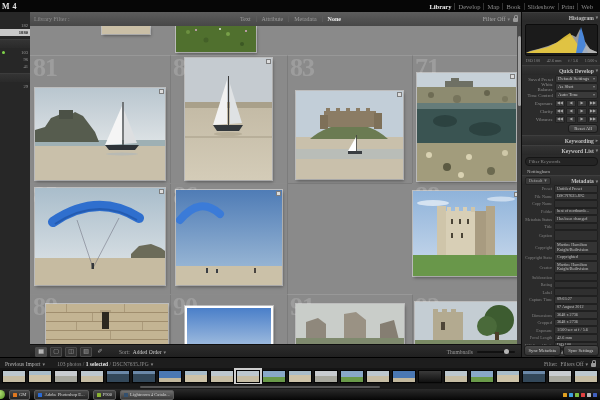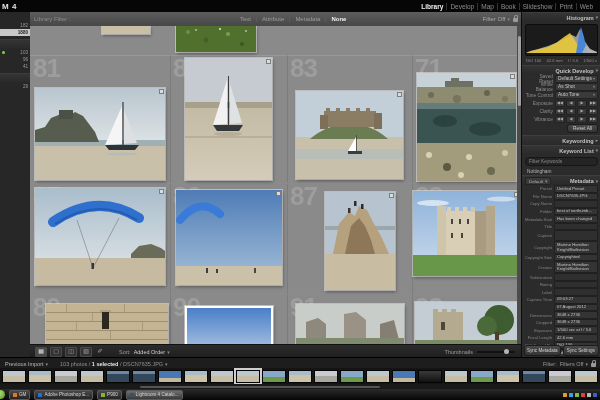--- a/index.html
+++ b/index.html
@@ -1,17 +1,17 @@
 <!DOCTYPE html>
 <html><head>
 <meta charset="utf-8">
 <style>
   html,body{margin:0;padding:0;background:#000;}
   .screen{position:relative;width:600px;height:400px;overflow:hidden;
-    font-family:Liberation Sans, sans-serif;background:#000;
+    font-family:Liberation Serif, serif;background:#000;
     -webkit-font-smoothing:antialiased;cursor:default;}
   .abs{position:absolute;}
 
   
   .topbar{left:0;top:0;width:600px;height:12px;background:#060606;display:flex;align-items:center;}
   .identity{color:#e4e4e4;font-size:8px;font-weight:bold;margin-left:2px;letter-spacing:.5px;}
   .modules{margin-left:auto;margin-right:4px;display:flex;align-items:center;font-size:6.5px;color:#8e8e8e;}
   .modules span{padding:0 3px;}
   .modules span:not(:last-child){border-right:1px solid #333;}
   .modules .active{color:#f2f2f2;font-weight:bold;}
@@ -322,36 +322,20 @@
           <rect y="76" width="106" height="19" fill="#cbc1a8"></rect>
           <path d="M4,30 Q24,6 44,24" stroke="#3b7bd8" stroke-width="8" fill="none" stroke-linecap="round"></path>
           <rect x="30" y="78" width="2" height="5" fill="#3a3e44"></rect>
             <rect x="40" y="79" width="2" height="4" fill="#3a3e44"></rect>
             <rect x="78" y="78" width="2" height="5" fill="#4a4540"></rect>
         </svg>
         <span class="badge"></span>
       </div>
     </div>
 
-    <div class="cell" style="left:257px;top:157px;width:125px;height:111px;">
-      <span class="idx">87</span>
-      <div class="photo" style="left:38px;top:9px;width:70px;height:98px;">
-        <svg width="70" height="98" viewBox="0 0 70 98">
-          <rect width="70" height="98" fill="#b7c4cf"></rect>
-          <rect y="34" width="70" height="4" fill="#9aa8ae"></rect>
-          <rect y="62" width="70" height="36" fill="#c8bda2"></rect>
-          <path d="M8,62 L14,32 L24,20 L30,24 L34,14 L42,18 L48,30 L56,44 L64,62 Z" fill="#b5a17e"></path>
-          <path d="M20,62 L26,34 L34,26 L40,34 L46,48 L50,62 Z" fill="#8d7758"></path>
-          <rect x="29" y="9" width="2.5" height="5" fill="#2e2a26"></rect>
-            <rect x="36" y="12" width="2.5" height="5" fill="#2e2a26"></rect>
-            <rect x="23" y="16" width="2.5" height="5" fill="#3a342c"></rect>
-        </svg>
-        <span class="badge"></span>
-      </div>
-    </div>
 
     <div class="cell" style="left:382px;top:157px;width:109px;height:111px;">
       <span class="idx">88</span>
       <div class="photo" style="left:1px;top:8px;width:107px;height:85px;">
         <svg width="107" height="85" viewBox="0 0 107 85">
           <defs>
               <linearGradient id="g88" x1="0" y1="0" x2="0" y2="1">
                 <stop offset="0" stop-color="#8fb3da"></stop>
                 <stop offset="1" stop-color="#bdd1e8"></stop>
               </linearGradient>

